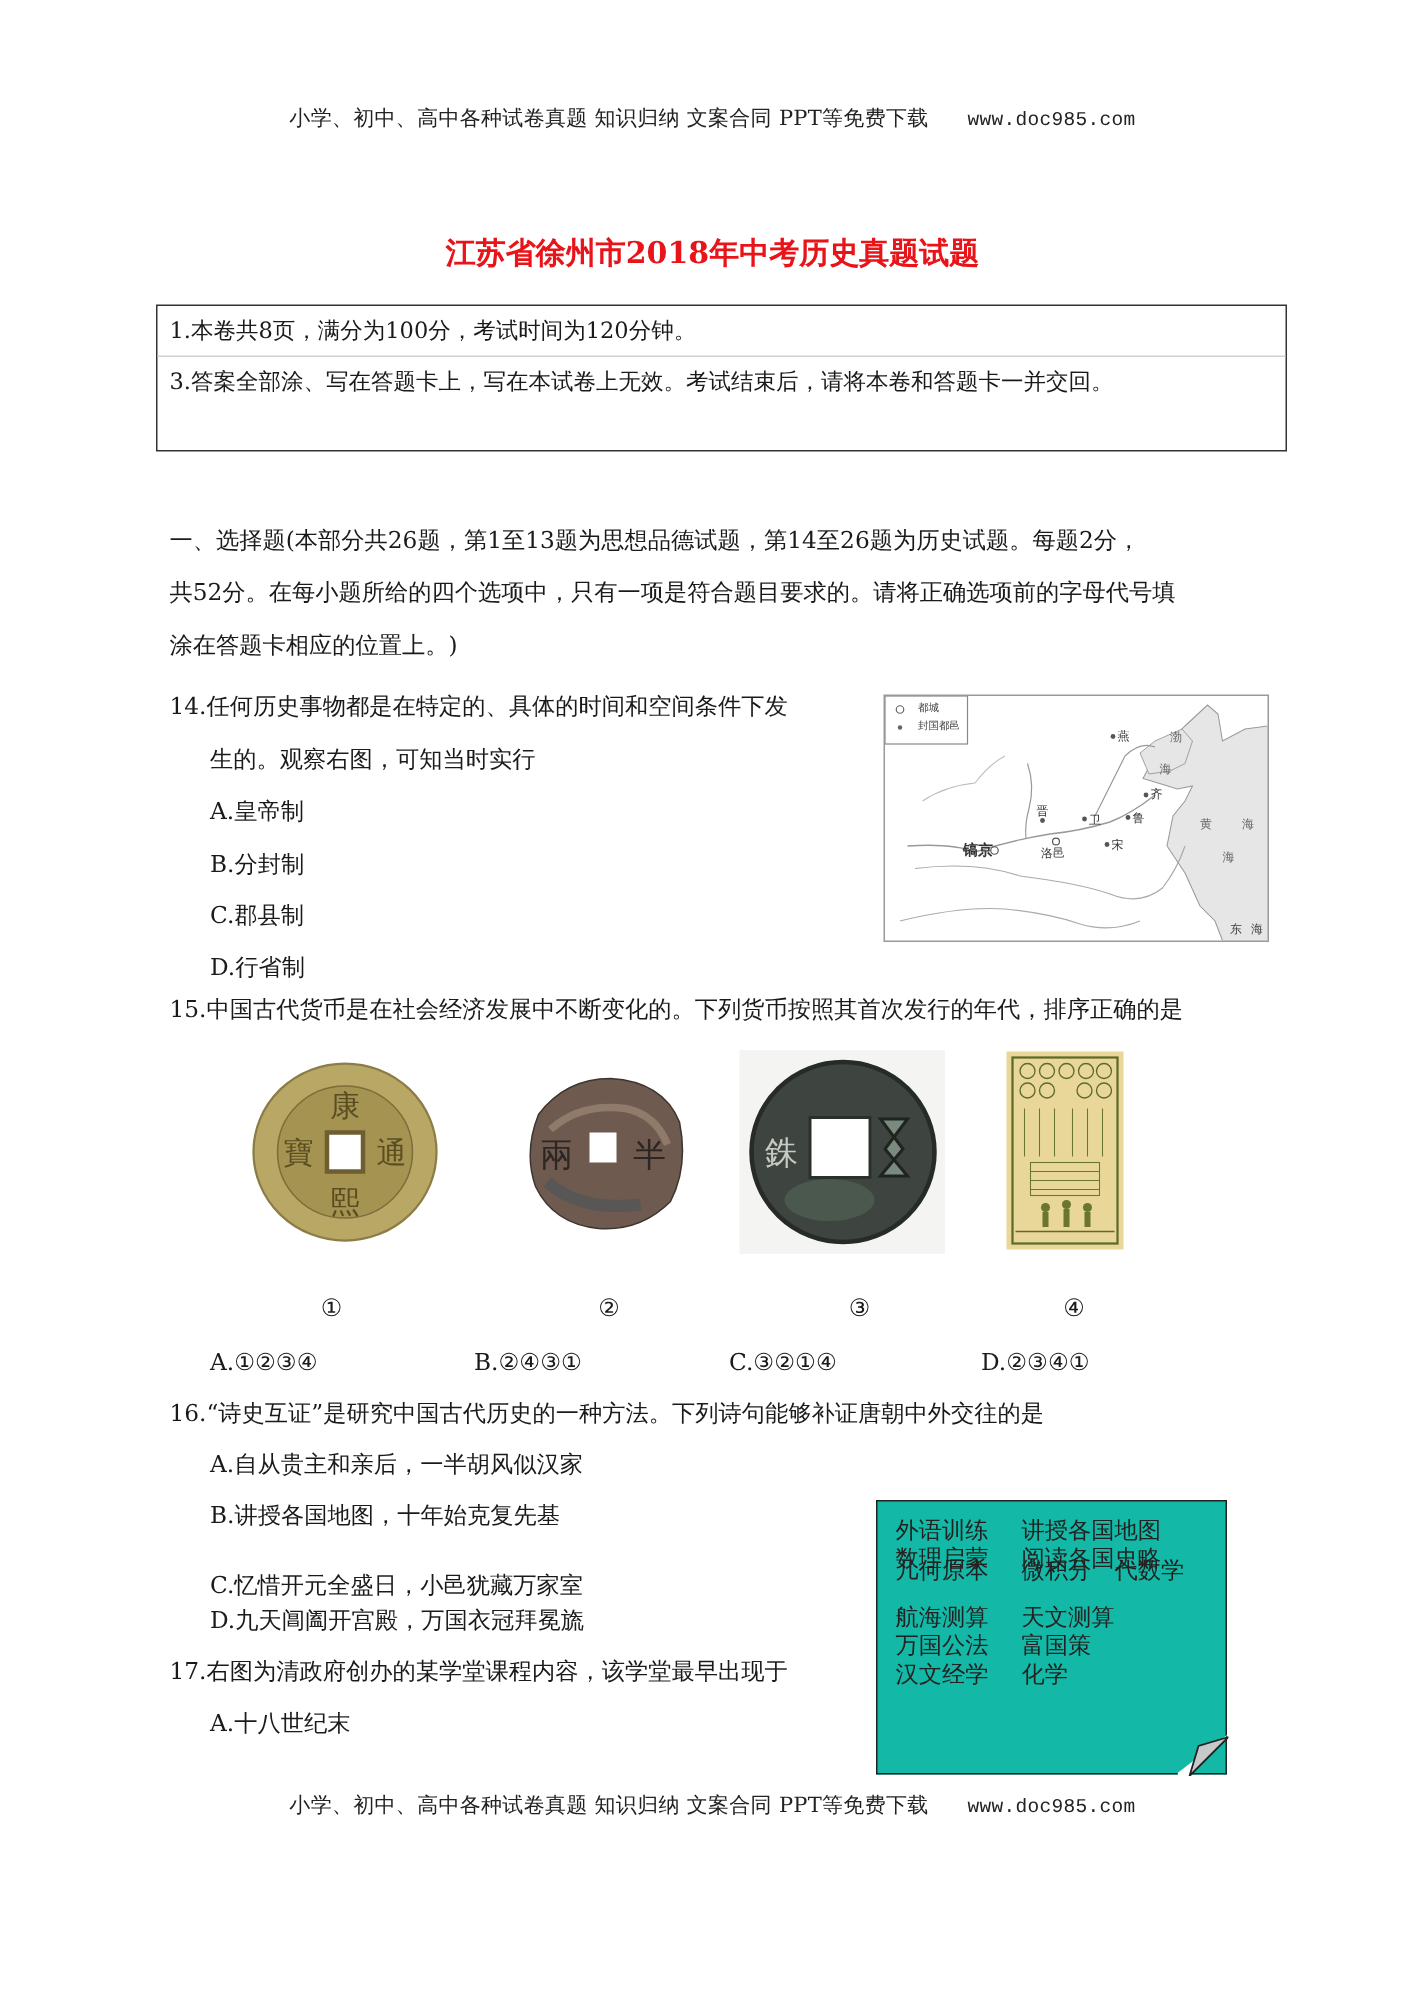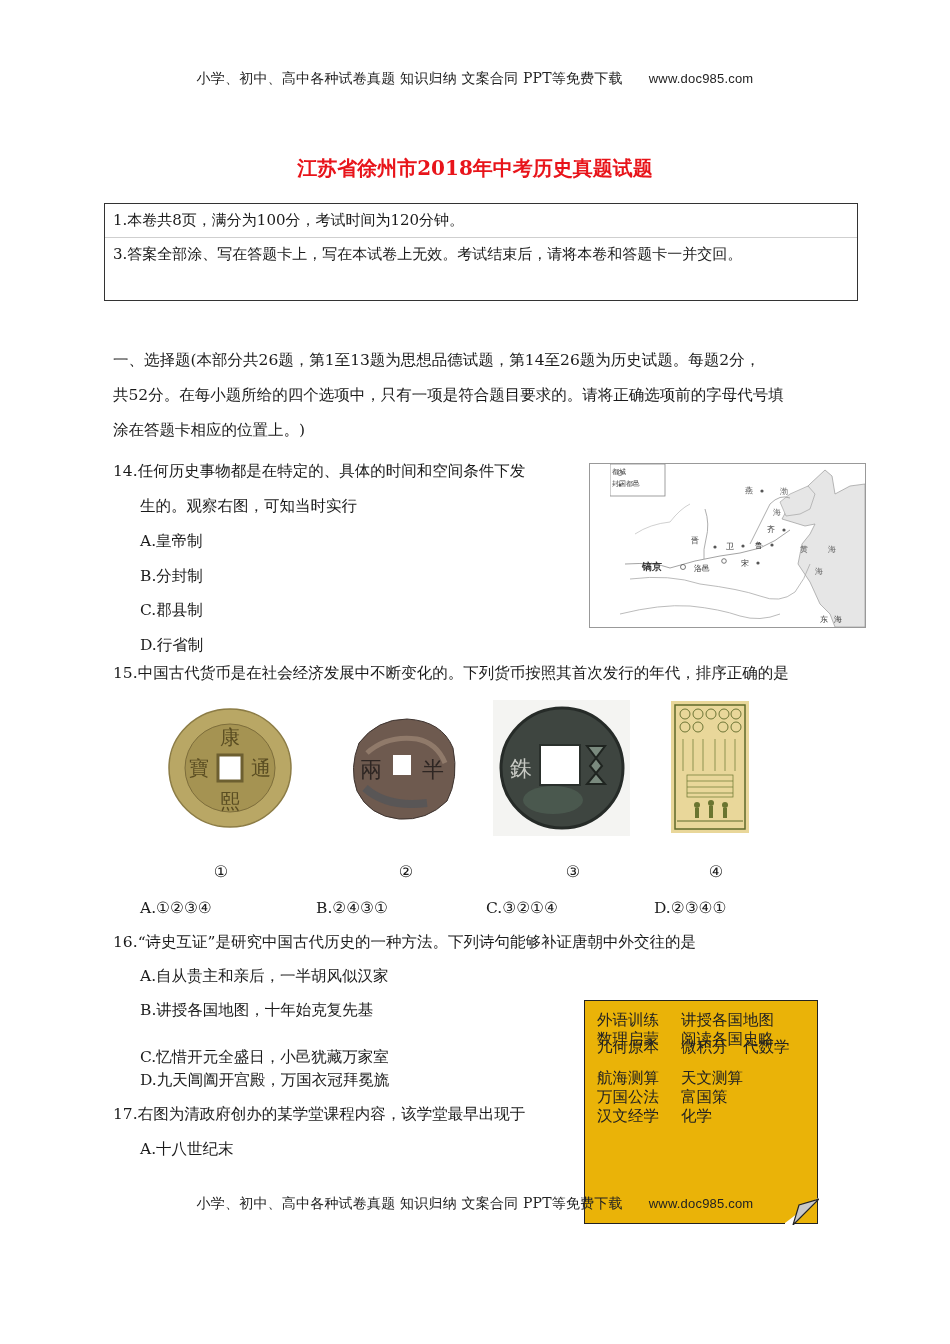--- a/index.html
+++ b/index.html
@@ -6,44 +6,44 @@
   body {
     width: 950px; height: 1344px; position: relative; overflow: hidden;
     font-family: "DejaVu Serif", "Liberation Serif", serif;
     color: #1a1a1a;
   }
   .abs { position: absolute; }
   .hdr {
     left: 0; width: 950px; text-align: center;
     font-size: 14px; color: #222; letter-spacing: 0.2px;
   }
-  .hdr .url { margin-left: 26px; font-family: Liberation Sans, sans-serif; font-size: 13px; }
+  .hdr .url { margin-left: 26px; font-family: Liberation Mono, monospace; font-size: 13px; }
   .title {
     left: 0; top: 155px; width: 950px; text-align: center;
     font-size: 20px; font-weight: bold; color: #e8141a;
   }
   .notice {
     left: 104px; top: 203px; width: 754px; height: 98px;
     border: 1px solid #333; box-sizing: border-box;
   }
   .notice .row {
     height: 32.6px; line-height: 32px; padding-left: 8px;
     font-size: 15px; box-sizing: border-box;
   }
   .notice .row + .row { border-top: 1px solid #cfcfcf; }
   .txt { font-size: 15.5px; line-height: 20px; white-space: nowrap; }
   .opt { left: 140px; }
   .map {
     left: 589px; top: 463px; width: 255px; height: 163px;
-    border: 1px solid #999; background: #fff; overflow: hidden; padding-left: 20px;
+    border: 1px solid #999; background: #fff; overflow: hidden;
   }
   .coin-label { font-size: 16px; text-align: center; width: 30px; }
   .course {
-    left: 584px; top: 1000px; width: 234px; height: 224px;
-    border: 1.5px solid #222; box-sizing: border-box; background: #eab308;
+    left: 584px; top: 1000px; width: 234px; height: 183px;
+    border: 1.5px solid #222; box-sizing: border-box; background: #14b8a6;
   }
   .course .line {
     position: absolute; left: 12px; font-family: "DejaVu Sans", "Liberation Sans", sans-serif;
     font-size: 15.5px; line-height: 19.5px; white-space: nowrap; color: #222;
   }
   .course .c2 { position: absolute; left: 84px; }
 </style>
 </head>
 <body>
 

